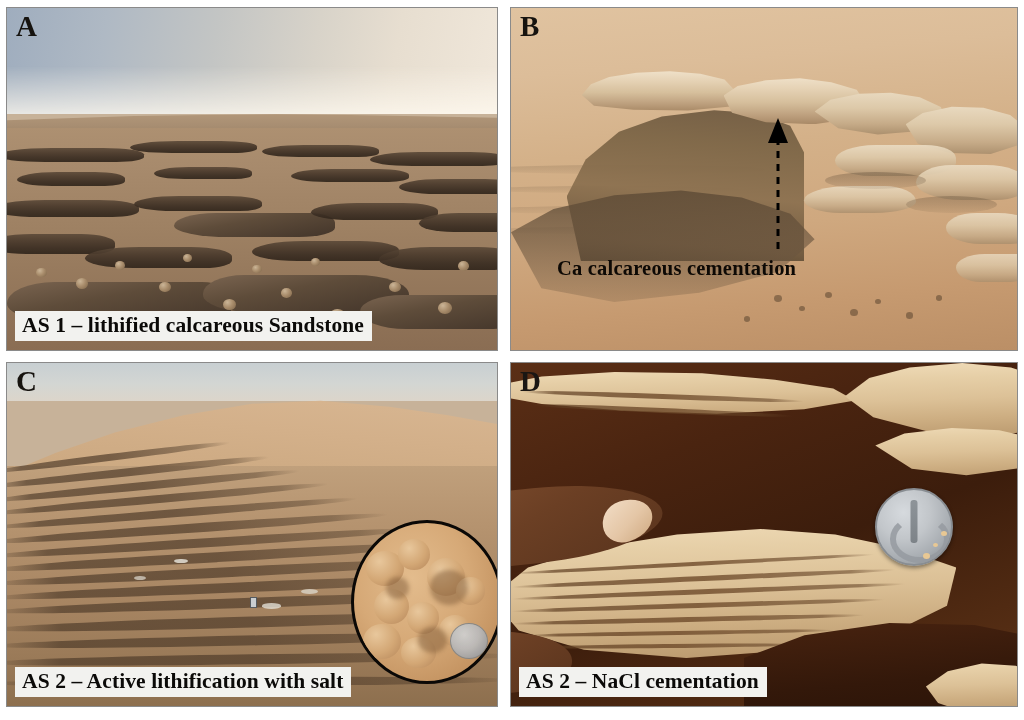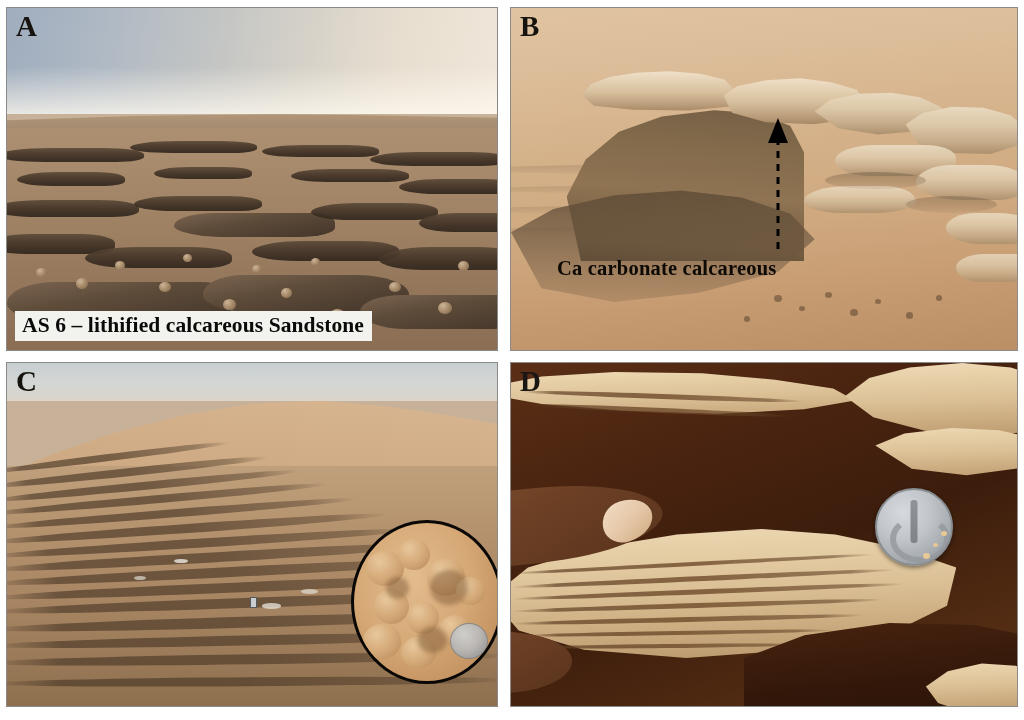--- a/index.html
+++ b/index.html
@@ -294,21 +294,21 @@
       <div class="a-rubble" style="left:78%;top:80%;width:2.4%;height:3%;"></div>
       <div class="a-rubble" style="left:88%;top:86%;width:2.8%;height:3.4%;"></div>
       <div class="a-rubble" style="left:36%;top:72%;width:1.8%;height:2.4%;"></div>
       <div class="a-rubble" style="left:50%;top:75%;width:2%;height:2.6%;"></div>
       <div class="a-rubble" style="left:62%;top:73%;width:1.8%;height:2.4%;"></div>
       <div class="a-rubble" style="left:92%;top:74%;width:2.2%;height:2.8%;"></div>
       <div class="a-rubble" style="left:9%;top:90%;width:2.6%;height:3.2%;"></div>
       <div class="a-rubble" style="left:26%;top:92%;width:2.4%;height:3%;"></div>
     </div>
     <div class="panel-letter">A</div>
-    <div class="caption">AS 6 – lithified  calcareous Sandstone</div>
+    <div class="caption">AS 1 – lithified  calcareous Sandstone</div>
   </div>
 
   <div class="panel panel-b">
     <div class="scene">
       <div class="b-sand-bg"></div>
 
       <div class="b-shadow" style="left:-5%;top:46%;width:55%;height:2.4%;opacity:.22;border-radius:50%;"></div>
       <div class="b-shadow" style="left:-5%;top:52%;width:50%;height:2.2%;opacity:.20;border-radius:50%;"></div>
       <div class="b-shadow" style="left:-5%;top:58%;width:46%;height:2.2%;opacity:.18;border-radius:50%;"></div>
       <div class="b-shadow" style="left:-5%;top:64%;width:42%;height:2%;opacity:.16;border-radius:50%;"></div>
@@ -346,21 +346,21 @@
       <div class="b-pebble" style="left:84%;top:84%;width:1.2%;height:1.6%;"></div>
 
       <div class="arrow-wrap">
         <svg width="24" height="135" viewBox="0 0 24 135">
           <line x1="12" y1="133" x2="12" y2="26" stroke="#000000" stroke-width="3" stroke-dasharray="7 6"></line>
           <polygon points="12,2 22,27 2,27" fill="#000000"></polygon>
         </svg>
       </div>
     </div>
 
-    <div class="anno anno-carbonate">Ca carbonate calcareous</div>
+    <div class="anno anno-carbonate">Ca calcareous cementation</div>
 
     <div class="panel-letter">B</div>
   </div>
 
   <div class="panel panel-c">
     <div class="scene">
       <div class="c-sky"></div>
       <div class="c-dune"></div>
       <div class="c-slope"></div>
 
@@ -397,20 +397,21 @@
         <div class="c-blob" style="left:32%;top:72%;width:24%;height:20%;"></div>
         <div class="c-blob" style="left:58%;top:58%;width:22%;height:20%;"></div>
         <div class="c-blob" style="left:70%;top:34%;width:20%;height:18%;"></div>
         <div class="c-inset-shadow" style="left:52%;top:30%;width:26%;height:22%;"></div>
         <div class="c-inset-shadow" style="left:22%;top:34%;width:16%;height:14%;"></div>
         <div class="c-inset-shadow" style="left:44%;top:66%;width:20%;height:16%;"></div>
         <div class="c-coin"></div>
       </div>
     </div>
     <div class="panel-letter">C</div>
+    <div class="caption">AS 2 – Active lithification  with salt</div>
   </div>
 
   <div class="panel panel-d">
     <div class="scene">
       <div class="d-bg"></div>
 
       <div class="d-slab" style="left:-4%;top:2%;width:72%;height:16%;
                   clip-path: polygon(0% 30%, 14% 12%, 34% 4%, 58% 6%, 78% 18%, 94% 34%, 100% 56%, 86% 72%, 62% 80%, 36% 74%, 14% 62%, 2% 48%);"></div>
       <div class="d-lam" style="left:2%;top:9%;width:56%;height:1.4%;transform:rotate(2deg);"></div>
       <div class="d-lam" style="left:4%;top:13%;width:52%;height:1.4%;transform:rotate(2.5deg);"></div>
@@ -447,15 +448,16 @@
       <div class="d-grain" style="left:422px;top:180px;width:5px;height:4px;"></div>
       <div class="d-grain" style="left:412px;top:190px;width:7px;height:6px;"></div>
 
       <div class="d-bg" style="left:46%;top:74%;width:60%;height:30%;
                   background: linear-gradient(175deg, #4a2410 0%, #33180a 60%, #2a1307 100%);
                   clip-path: polygon(0% 40%, 20% 18%, 48% 6%, 76% 8%, 100% 22%, 100% 100%, 0% 100%);"></div>
       <div class="d-slab" style="left:82%;top:86%;width:24%;height:16%;
                   clip-path: polygon(0% 52%, 18% 24%, 46% 10%, 74% 14%, 96% 34%, 100% 70%, 72% 94%, 34% 100%, 10% 82%);"></div>
     </div>
     <div class="panel-letter light">D</div>
+    <div class="caption">AS 2 – NaCl cementation</div>
   </div>
 
 </div>
 
 </body></html>

